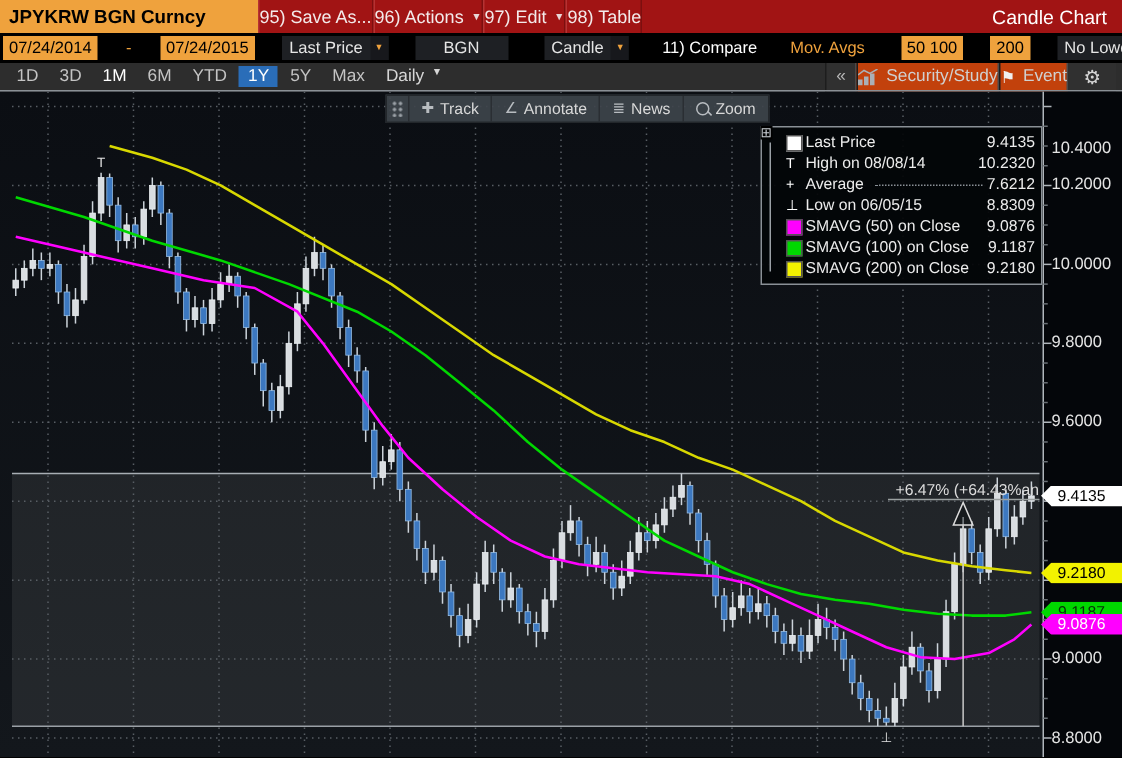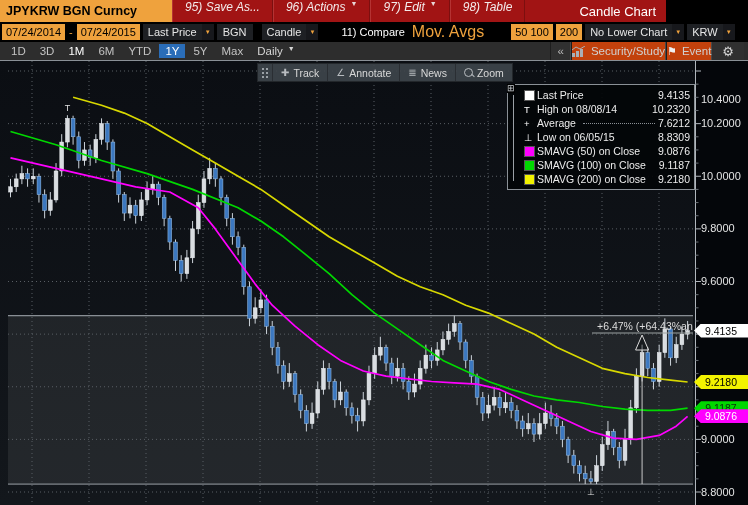--- a/index.html
+++ b/index.html
@@ -1,35 +1,35 @@
 <!DOCTYPE html>
 <html><head>
 <meta charset="utf-8">
 <style>
   html,body{margin:0;padding:0;background:#000;}
   .screen{position:relative;width:748px;height:505px;background:#000;overflow:hidden;
           font-family:"Liberation Sans",sans-serif;-webkit-font-smoothing:antialiased;}
   
-  .row1{position:absolute;top:0;left:0;width:666px;height:22px;background:#a11414;display:flex;align-items:stretch;}
+  .row1{position:absolute;top:0;left:0;width:748px;height:22px;background:#a11414;display:flex;align-items:stretch;}
   .sec-box{width:172px;background:#efa23d;color:#000;font-size:12.5px;font-weight:bold;display:flex;align-items:center;padding-left:6px;box-sizing:border-box;}
-  .menu-btn{display:flex;gap:5px;padding:0 12px;color:#f3eaea;font-size:12px;border-right:1px solid #7c0f0f;border-left:1px solid #b53333;cursor:default;white-space:nowrap;font-style:italic;}
+  .menu-btn{display:flex;align-items:center;gap:5px;padding:0 0;color:#f3eaea;font-size:12px;border-right:1px solid #7c0f0f;border-left:1px solid #b53333;cursor:default;white-space:nowrap;}
   .menu-caret{font-size:7px;color:#e8d8d8;}
   .row1-spacer{flex:1;}
   .chart-title{display:flex;align-items:center;padding:0 10px;color:#fff;font-size:13px;}
   
-  .row2{position:absolute;top:22px;left:0;width:748px;height:20px;background:#000;display:flex;align-items:center;gap:3px;padding:0 2px;box-sizing:border-box;}
+  .row2{position:absolute;top:22px;left:0;width:748px;height:20px;background:#000;display:flex;align-items:center;gap:18px;padding:0 2px;box-sizing:border-box;}
   .fld{background:#efa23d;color:#000;font-size:11px;height:16px;line-height:16px;padding:0 4px;white-space:nowrap;}
   .dash{color:#efa23d;font-size:11px;padding:0 1px;}
   .dd{display:flex;align-items:center;height:16px;background:#1e2024;}
   .dd .dd-label{color:#e6e6e6;font-size:11px;padding:0 5px;white-space:nowrap;}
   .caret-box{width:12px;height:16px;background:#17181c;display:flex;align-items:center;justify-content:center;}
   .caret-box span{color:#efa23d;font-size:6px;}
-  .darkfld{background:#1e2024;color:#e6e6e6;font-size:11px;height:16px;line-height:16px;padding:0 6px;}
+  .darkfld{background:#1e2024;color:#e6e6e6;font-size:11px;height:16px;line-height:16px;padding:0 19px;}
   .lnk{color:#fff;font-size:11px;padding:0 4px;white-space:nowrap;}
-  .amber-lbl{color:#efa23d;font-size:16px;white-space:nowrap;}
+  .amber-lbl{color:#efa23d;font-size:11px;white-space:nowrap;}
   
   .row3{position:absolute;top:42px;left:0;width:748px;height:19px;background:#2d2d2d;display:flex;align-items:center;padding:0 4px;box-sizing:border-box;border-bottom:1px solid #8a9096;}
   .rng{color:#c4c4c4;font-size:11.5px;padding:1px 6px;margin:0 1px;cursor:default;white-space:nowrap;}
   .rng.sel{background:#2a6db8;color:#fff;}
   .rng.hot{color:#fff;}
   .period{display:flex;align-items:flex-start;gap:5px;color:#d6d6d6;font-size:11.5px;padding:1px 7px;}
   .period .pc{font-size:7px;color:#d6d6d6;}
   .row3-spacer{flex:1;}
   .rbtn{display:flex;align-items:center;gap:5px;background:#c2410c;border-left:1px solid #1d1d1d;border-right:1px solid #4a4a4a;color:#d0d0d0;font-size:11.5px;padding:0 0;height:19px;box-sizing:border-box;}
   .rbtn.sq{padding:0 6px;color:#b8b8b8;background:#303030;}
@@ -99,23 +99,23 @@
           <span>▼</span>
         </span>
     </div>
     <div class="darkfld">BGN</div>
     <div class="dd" style="margin-left:6px;">
       <span class="dd-label">Candle</span>
       <span class="caret-box">
           <span>▼</span>
         </span>
     </div>
-    <div class="lnk" style="margin-left:16px;">11) Compare</div>
+    <div class="lnk" style="margin-left:0;">11) Compare</div>
     <div class="amber-lbl">Mov. Avgs</div>
-    <div class="fld" style="margin-left:24px;">50 100</div>
+    <div class="fld" style="margin-left:6px;">50 100</div>
     <div class="fld">200</div>
     <div class="dd">
       <span class="dd-label">No Lower Chart</span>
       <span class="caret-box">
           <span>▼</span>
         </span>
     </div>
     <div class="dd">
       <span class="dd-label">KRW</span>
       <span class="caret-box">

